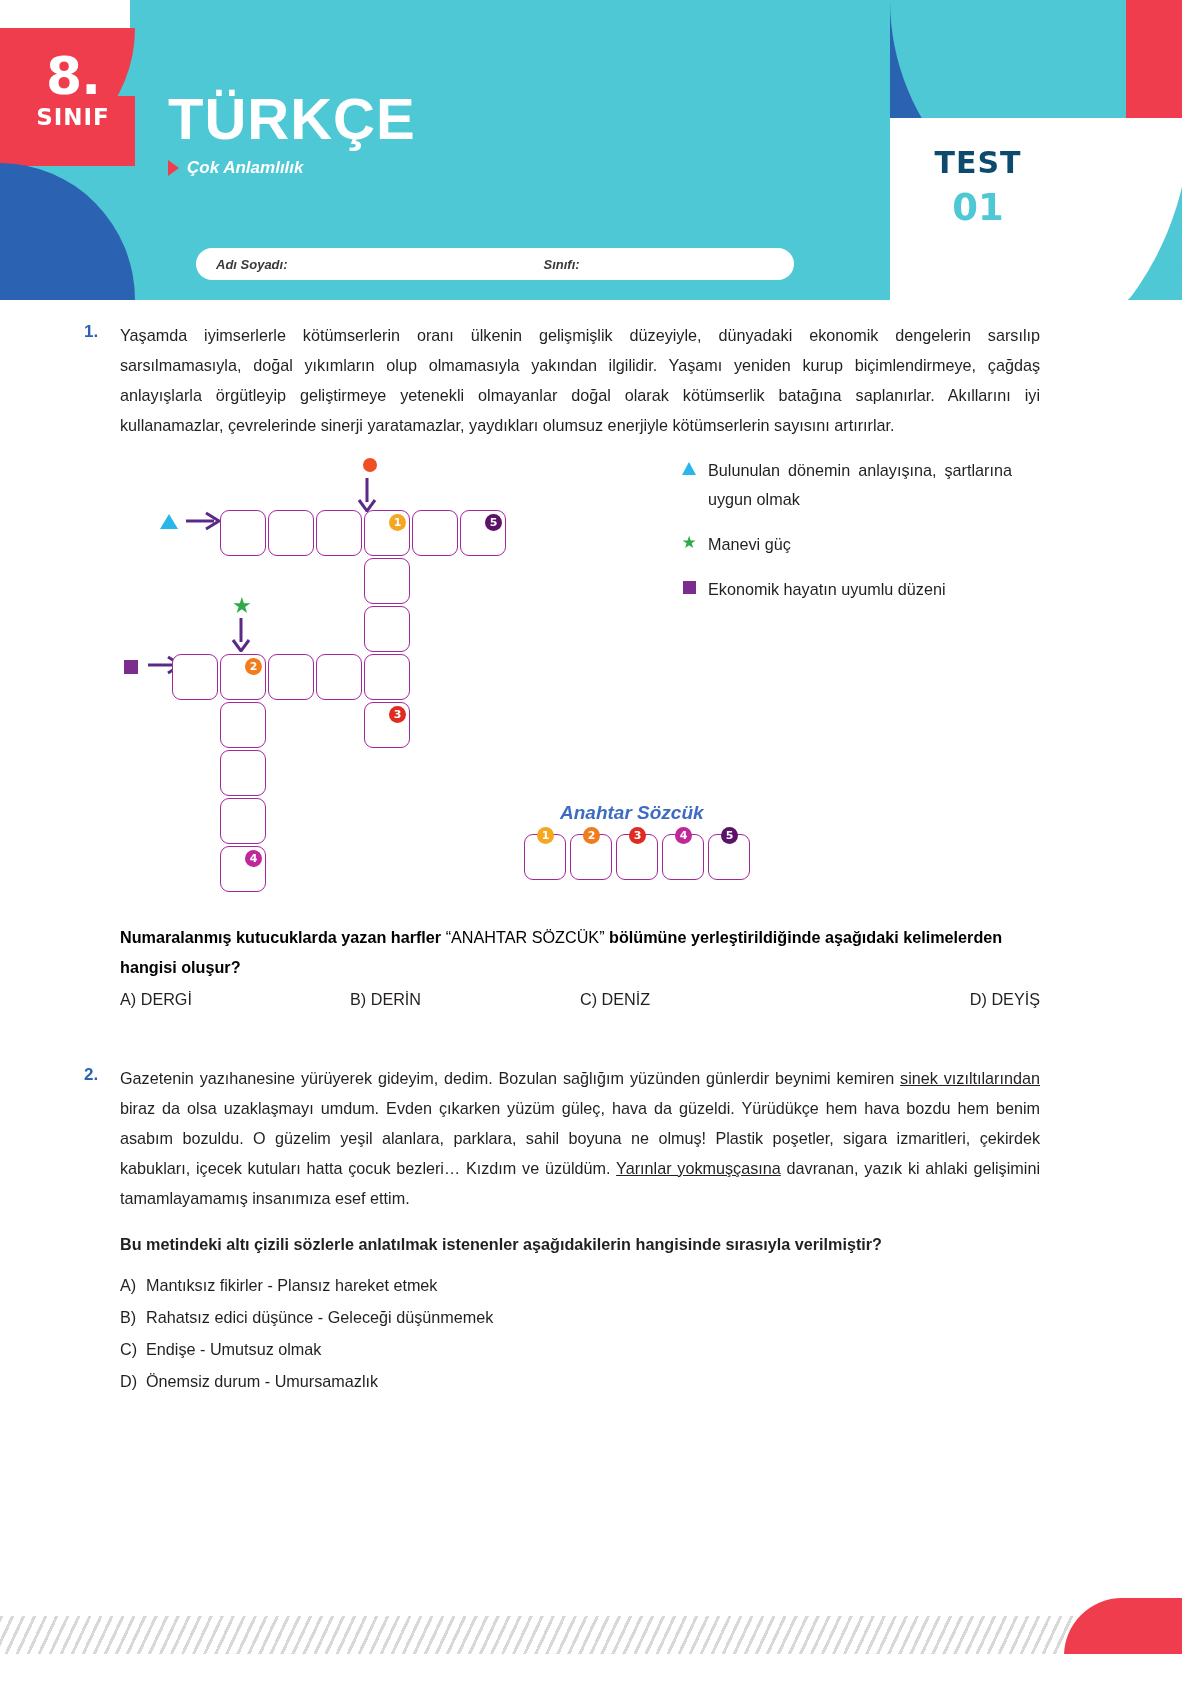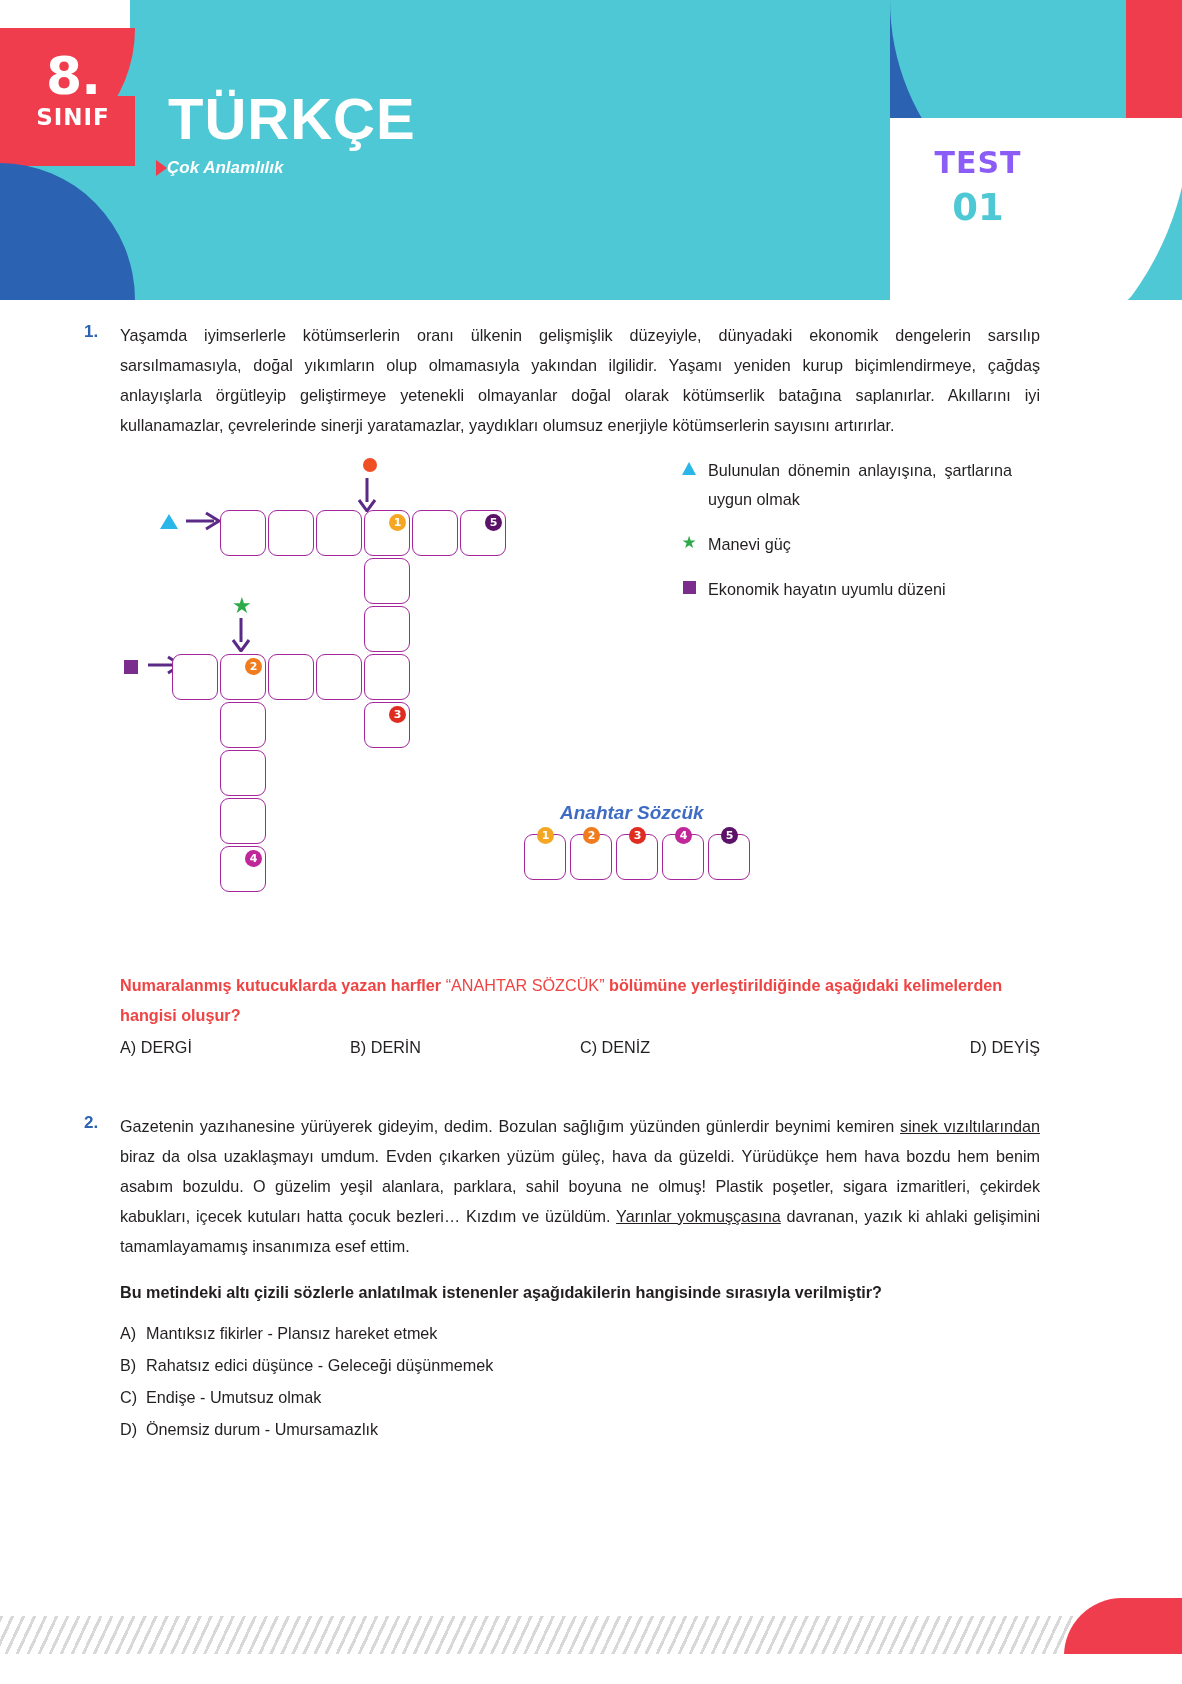--- a/index.html
+++ b/index.html
@@ -21,32 +21,32 @@
   .hdr-red-mask { position:absolute; left:0; top:28px; width:135px; height:138px; overflow:hidden; }
   .hdr-red-inner { position:absolute; left:-135px; top:-137px; width:270px; height:275px; background:#ef3d4e; border-radius:50%; }
 
   .grade-badge { position: absolute; left: 18px; top: 50px; width: 110px; text-align: center; color: #fff; }
   .grade-num { font-size: 52px; font-weight: bold; line-height: 52px; letter-spacing: -1px; font-family:"DejaVu Sans", sans-serif;}
   .grade-label { font-size: 23px; font-weight: bold; letter-spacing: 1px; margin-top: 2px; font-family:"DejaVu Sans", sans-serif;}
 
   .subject { position: absolute; left: 168px; top: 88px; color: #fff;
     font-size: 58px; font-weight: bold; letter-spacing: 1px; line-height: 62px;
     font-family: Liberation Sans, sans-serif; }
-  .topic-row { position: absolute; left: 156px; top: 158px; display: flex; align-items: center; gap: 0; }
+  .topic-row { position: absolute; left: 168px; top: 158px; display: flex; align-items: center; gap: 8px; }
   .topic-tri { width: 0; height: 0; border-left: 11px solid #ef3d4e; border-top: 8px solid transparent; border-bottom: 8px solid transparent; }
   .topic-text { color: #fff; font-size: 17px; font-weight: bold; font-style: italic; }
 
   
   .hdr-red-right { position: absolute; left: 1005px; top: 0px; width: 177px; height: 118px; background:#ef3d4e; }
   .hdr-red-right-round { position: absolute; left: 985px; top: 30px; width: 120px; height: 120px; background:#ef3d4e; border-top-left-radius:120px; }
   .hdr-blue-right-sq { position:absolute; left:890px; top:0; width:118px; height:118px; background:#2b62b2; }
   .hdr-blue-right-cut { position:absolute; left:890px; top:0px; width:236px; height:236px; background:#4ec8d4; border-bottom-left-radius:236px; }
   .test-card-round { position:absolute; left:890px; top:118px; width:300px; height:300px; background:#fff; border-bottom-right-radius:300px; }
   .test-card-cover { position:absolute; left:1010px; top:238px; width:300px; height:300px; background:#4ec8d4; border-top-left-radius:300px;}
-  .test-label { position: absolute; left: 908px; top: 145px; width:140px; text-align:center; color: #8b5cf6; font-size: 30px; font-weight: bold; letter-spacing: 1px; font-family:"DejaVu Sans", sans-serif;}
+  .test-label { position: absolute; left: 908px; top: 145px; width:140px; text-align:center; color: #0c4a6e; font-size: 30px; font-weight: bold; letter-spacing: 1px; font-family:"DejaVu Sans", sans-serif;}
   .test-num { position: absolute; left: 908px; top: 178px; width:140px; text-align:center; color: #4ec8d4; font-size: 37px; font-weight: bold; line-height:60px; font-family:"DejaVu Sans", sans-serif;}
 
   .namebar { position: absolute; left: 196px; top: 248px; width: 598px; height: 32px;
     background: #fff; border-radius: 16px; display: flex; align-items: center; }
   .namebar span { font-size: 13px; font-style: italic; font-weight: bold; color: #3a3a3a; }
   .nb-1 { margin-left: 20px; }
   .nb-2 { margin-left: 256px; }
 
   
   .content { position: absolute; left: 0; top: 300px; width: 1182px; }
@@ -73,21 +73,21 @@
 
   .clue-list { position: absolute; left: 562px; top: 4px; width: 330px; }
   .clue { display: flex; gap: 12px; margin-bottom: 16px; }
   .clue .ic { width: 14px; flex: 0 0 14px; padding-top: 6px; display:flex; justify-content:center;}
   .clue .tx { font-size: 16.2px; line-height: 29px; color: #231f20; text-align: justify; }
 
   .anahtar-title { position: absolute; left: 440px; top: 350px; font-size: 19px; font-weight: bold;
     color: #3f6cc3; font-style: italic; }
   .ans-cell { position:absolute; width:42px; height:46px; border:1.6px solid #a4269b; border-radius:9px; }
 
-  .q1-prompt { font-size: 16.2px; line-height: 30px; color: #ef4444; font-weight: bold; margin-top: 48px; }
+  .q1-prompt { font-size: 16.2px; line-height: 30px; color: #000000; font-weight: bold; }
   .q1-prompt .reg { font-weight: normal; }
   .choices { display: flex; margin-top: 8px; font-size: 16.2px; color: #231f20; }
   .choices > div { width: 25%; }
   .choices > div:last-child { text-align: right; }
 
   .opts { margin-top: 10px; }
   .opt { font-size: 16.2px; line-height: 32px; color: #231f20; }
   .opt b { font-weight: normal; display:inline-block; width: 26px; }
   .uline { text-decoration: underline; }
   .bold { font-weight: bold; }
@@ -128,20 +128,24 @@
 
     <div class="hdr-red-right"></div>
     <div class="hdr-red-right-round"></div>
     <div class="hdr-blue-right-sq"></div>
     <div class="hdr-blue-right-cut"></div>
     <div class="test-card-round"></div>
     <div class="test-card-cover"></div>
     <div class="test-label">TEST</div>
     <div class="test-num">01</div>
 
+    <div class="namebar">
+      <span class="nb-1">Adı Soyadı:</span>
+      <span class="nb-2">Sınıfı:</span>
+    </div>
   </div>
 
   <div class="content">
 
     <div class="qblock" style="padding-top:20px;">
       <div class="qnum" style="top:22px;">1.</div>
       <p class="body">Yaşamda iyimserlerle kötümserlerin oranı ülkenin gelişmişlik düzeyiyle, dünyadaki ekonomik dengelerin sarsılıp sarsılmamasıyla, doğal yıkımların olup olmamasıyla yakından ilgilidir. Yaşamı yeniden kurup biçimlendirmeye, çağdaş anlayışlarla örgütleyip geliştirmeye yetenekli olmayanlar doğal olarak kötümserlik batağına saplanırlar. Akıllarını iyi kullanamazlar, çevrelerinde sinerji yaratamazlar, yaydıkları olumsuz enerjiyle kötümserlerin sayısını artırırlar.</p>
 
       <div class="puzzle-area">
 

